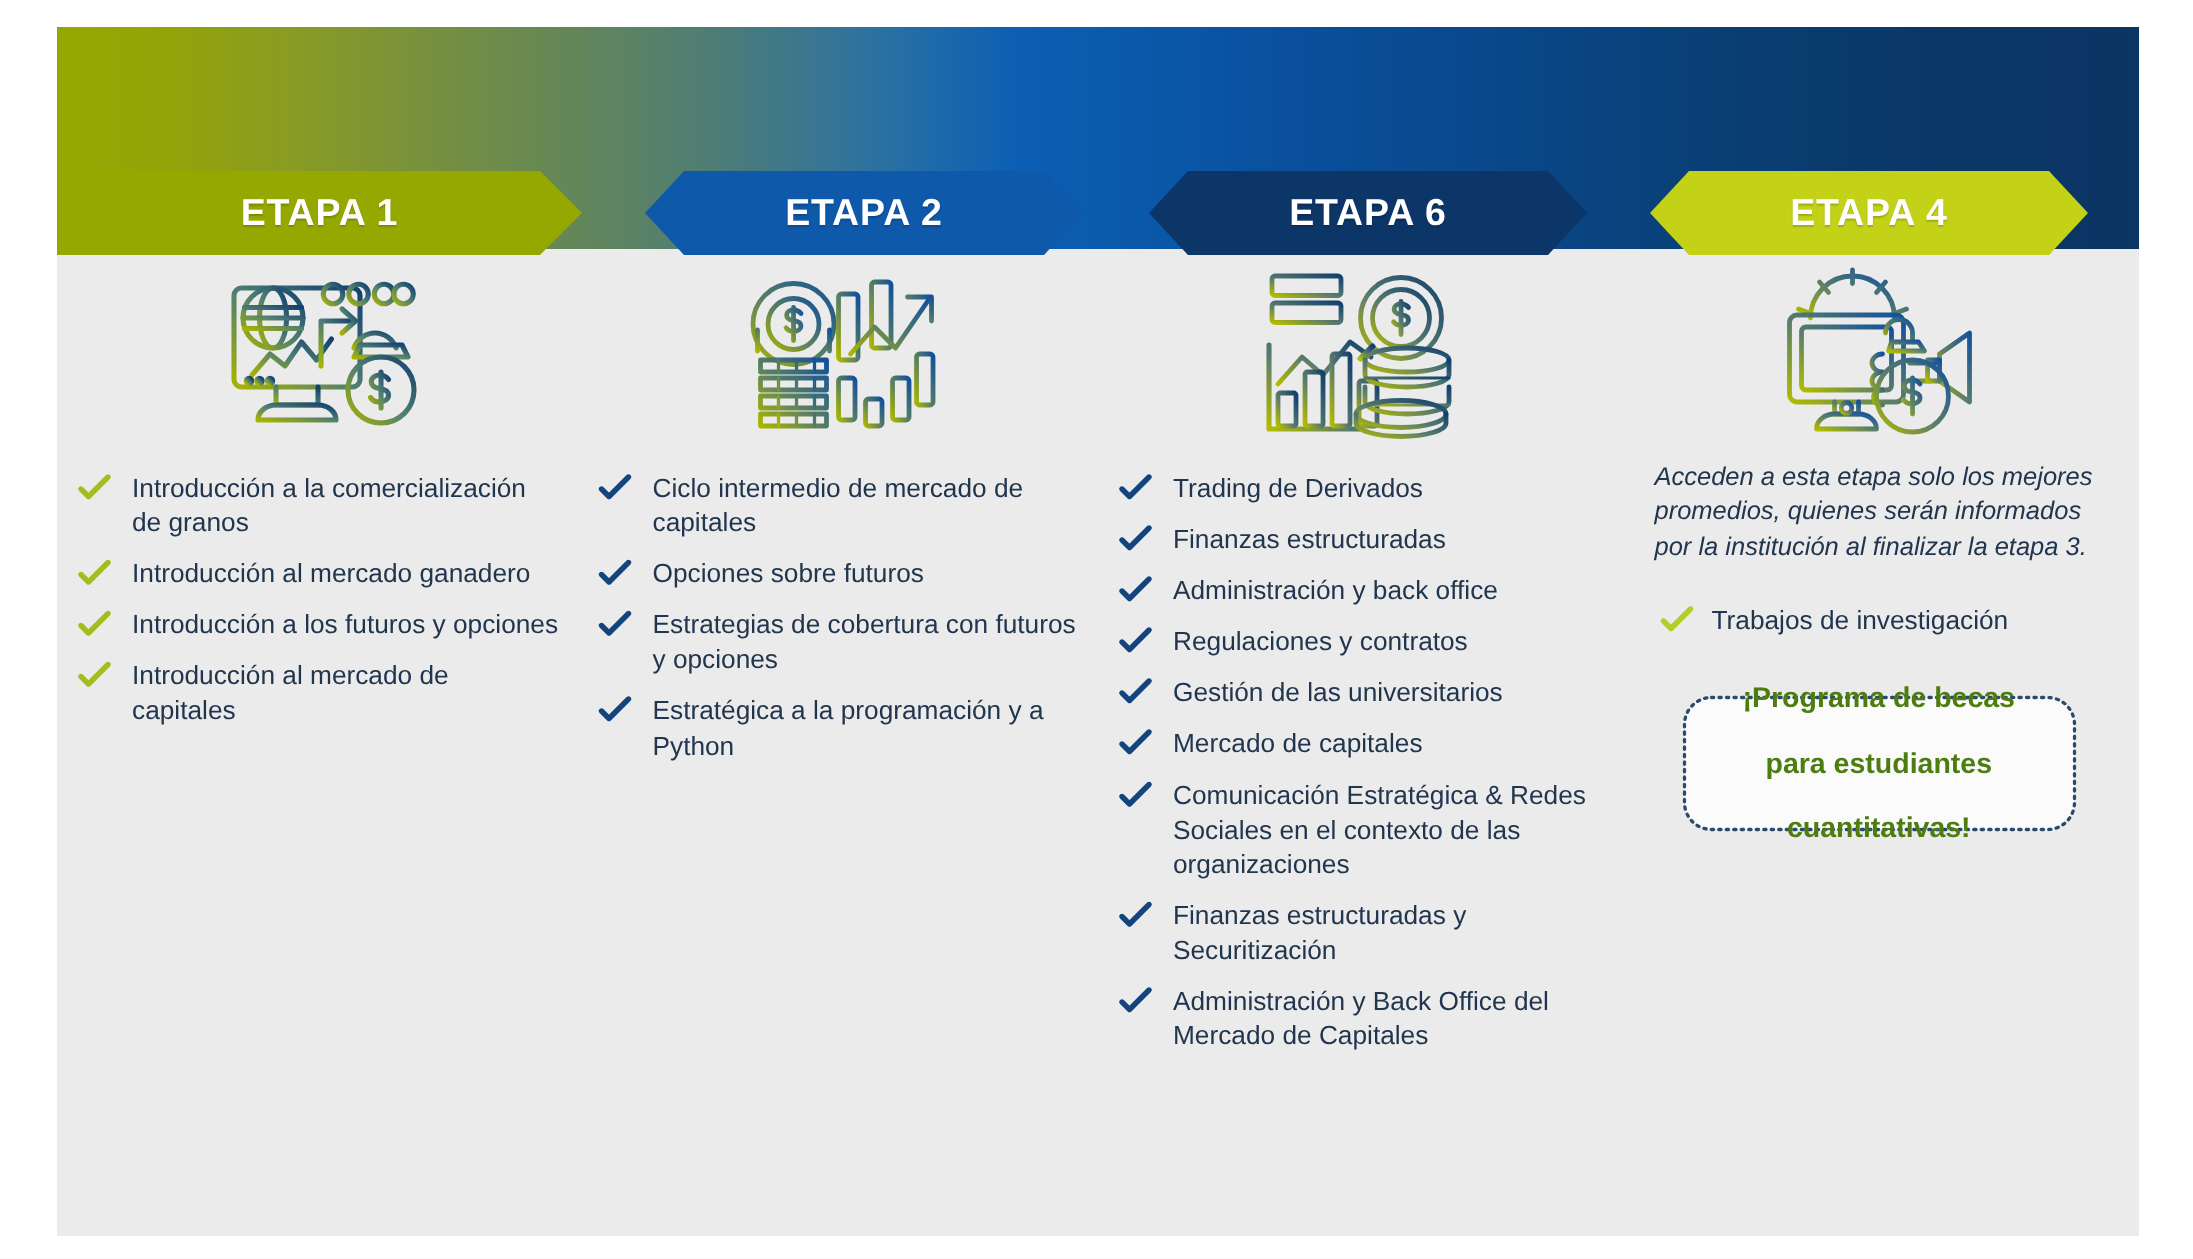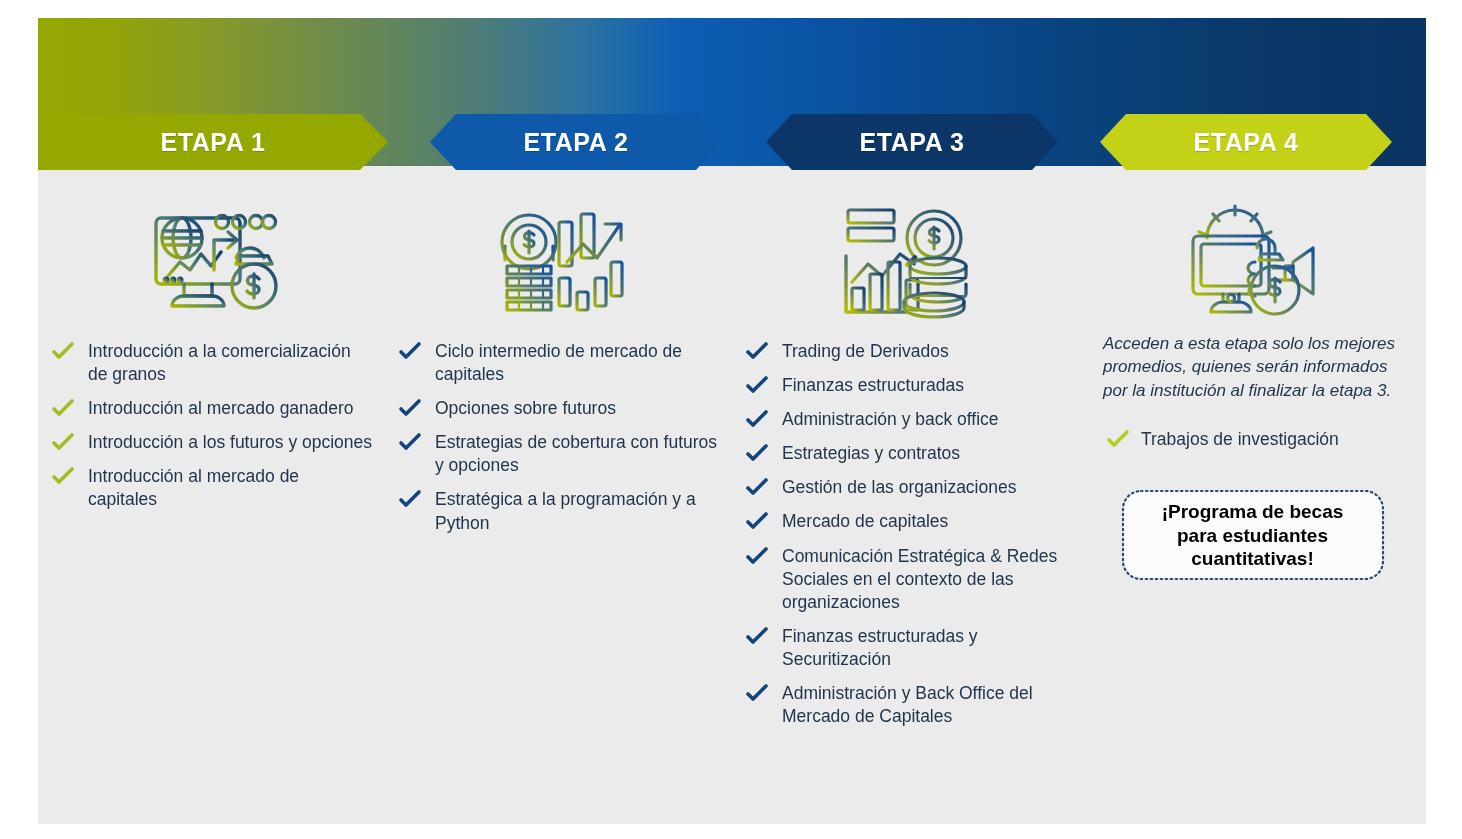--- a/index.html
+++ b/index.html
@@ -79,21 +79,20 @@
   
   .columns {
     position: absolute;
     left: 38px; top: 170px;
     width: 1388px; height: 654px;
     display: flex;
   }
   .col {
     position: relative;
     width: 347px;
-    padding-top: 26px;
   }
   .icon-wrap {
     width: 100%;
     height: 130px;
     display: flex;
     align-items: center;
     justify-content: center;
   }
   .icon-wrap svg { display: block; }
 
@@ -160,22 +159,23 @@
     position: absolute;
     inset: 0;
     display: flex;
     flex-direction: column;
     align-items: center;
     justify-content: center;
     text-align: center;
     font-size: 19px;
     font-weight: bold;
     line-height: 1.25;
-    color: #000000;
+    color: #4d7c0f;
     z-index: 2;
+    gap: 20px;
   }
 </style>
 </head>
 <body>
 
 <div id="canvas">
 
   <div class="panel"></div>
 
   <div class="gradient-bar"></div>
@@ -193,21 +193,21 @@
       <svg class="tab-shape" viewBox="0 0 292 56" preserveAspectRatio="none">
         <polygon points="0,28 26,0 266,0 292,28 266,56 26,56" fill="#0f59ab"></polygon>
       </svg>
       <span class="tab-label">ETAPA 2</span>
     </div>
 
     <div class="tab" id="tab-2">
       <svg class="tab-shape" viewBox="0 0 292 56" preserveAspectRatio="none">
         <polygon points="0,28 26,0 266,0 292,28 266,56 26,56" fill="#0c3668"></polygon>
       </svg>
-      <span class="tab-label">ETAPA 3</span>
+      <span class="tab-label">ETAPA 6</span>
     </div>
 
     <div class="tab" id="tab-3">
       <svg class="tab-shape" viewBox="0 0 292 56" preserveAspectRatio="none">
         <polygon points="0,28 26,0 266,0 292,28 266,56 26,56" fill="#c3d117"></polygon>
       </svg>
       <span class="tab-label">ETAPA 4</span>
     </div>
   </div>
 
@@ -388,27 +388,27 @@
         <li>
           <svg class="check" viewBox="0 0 24 20">
               <path d="M3 11l5 5L21 3" fill="none" stroke-width="3.6" stroke-linecap="round" stroke-linejoin="round"></path>
             </svg>
           <span>Administración y back office</span>
         </li>
         <li>
           <svg class="check" viewBox="0 0 24 20">
               <path d="M3 11l5 5L21 3" fill="none" stroke-width="3.6" stroke-linecap="round" stroke-linejoin="round"></path>
             </svg>
-          <span>Estrategias y contratos</span>
-        </li>
-        <li>
-          <svg class="check" viewBox="0 0 24 20">
-              <path d="M3 11l5 5L21 3" fill="none" stroke-width="3.6" stroke-linecap="round" stroke-linejoin="round"></path>
-            </svg>
-          <span>Gestión de las organizaciones</span>
+          <span>Regulaciones y contratos</span>
+        </li>
+        <li>
+          <svg class="check" viewBox="0 0 24 20">
+              <path d="M3 11l5 5L21 3" fill="none" stroke-width="3.6" stroke-linecap="round" stroke-linejoin="round"></path>
+            </svg>
+          <span>Gestión de las universitarios</span>
         </li>
         <li>
           <svg class="check" viewBox="0 0 24 20">
               <path d="M3 11l5 5L21 3" fill="none" stroke-width="3.6" stroke-linecap="round" stroke-linejoin="round"></path>
             </svg>
           <span>Mercado de capitales</span>
         </li>
         <li>
           <svg class="check" viewBox="0 0 24 20">
               <path d="M3 11l5 5L21 3" fill="none" stroke-width="3.6" stroke-linecap="round" stroke-linejoin="round"></path>

